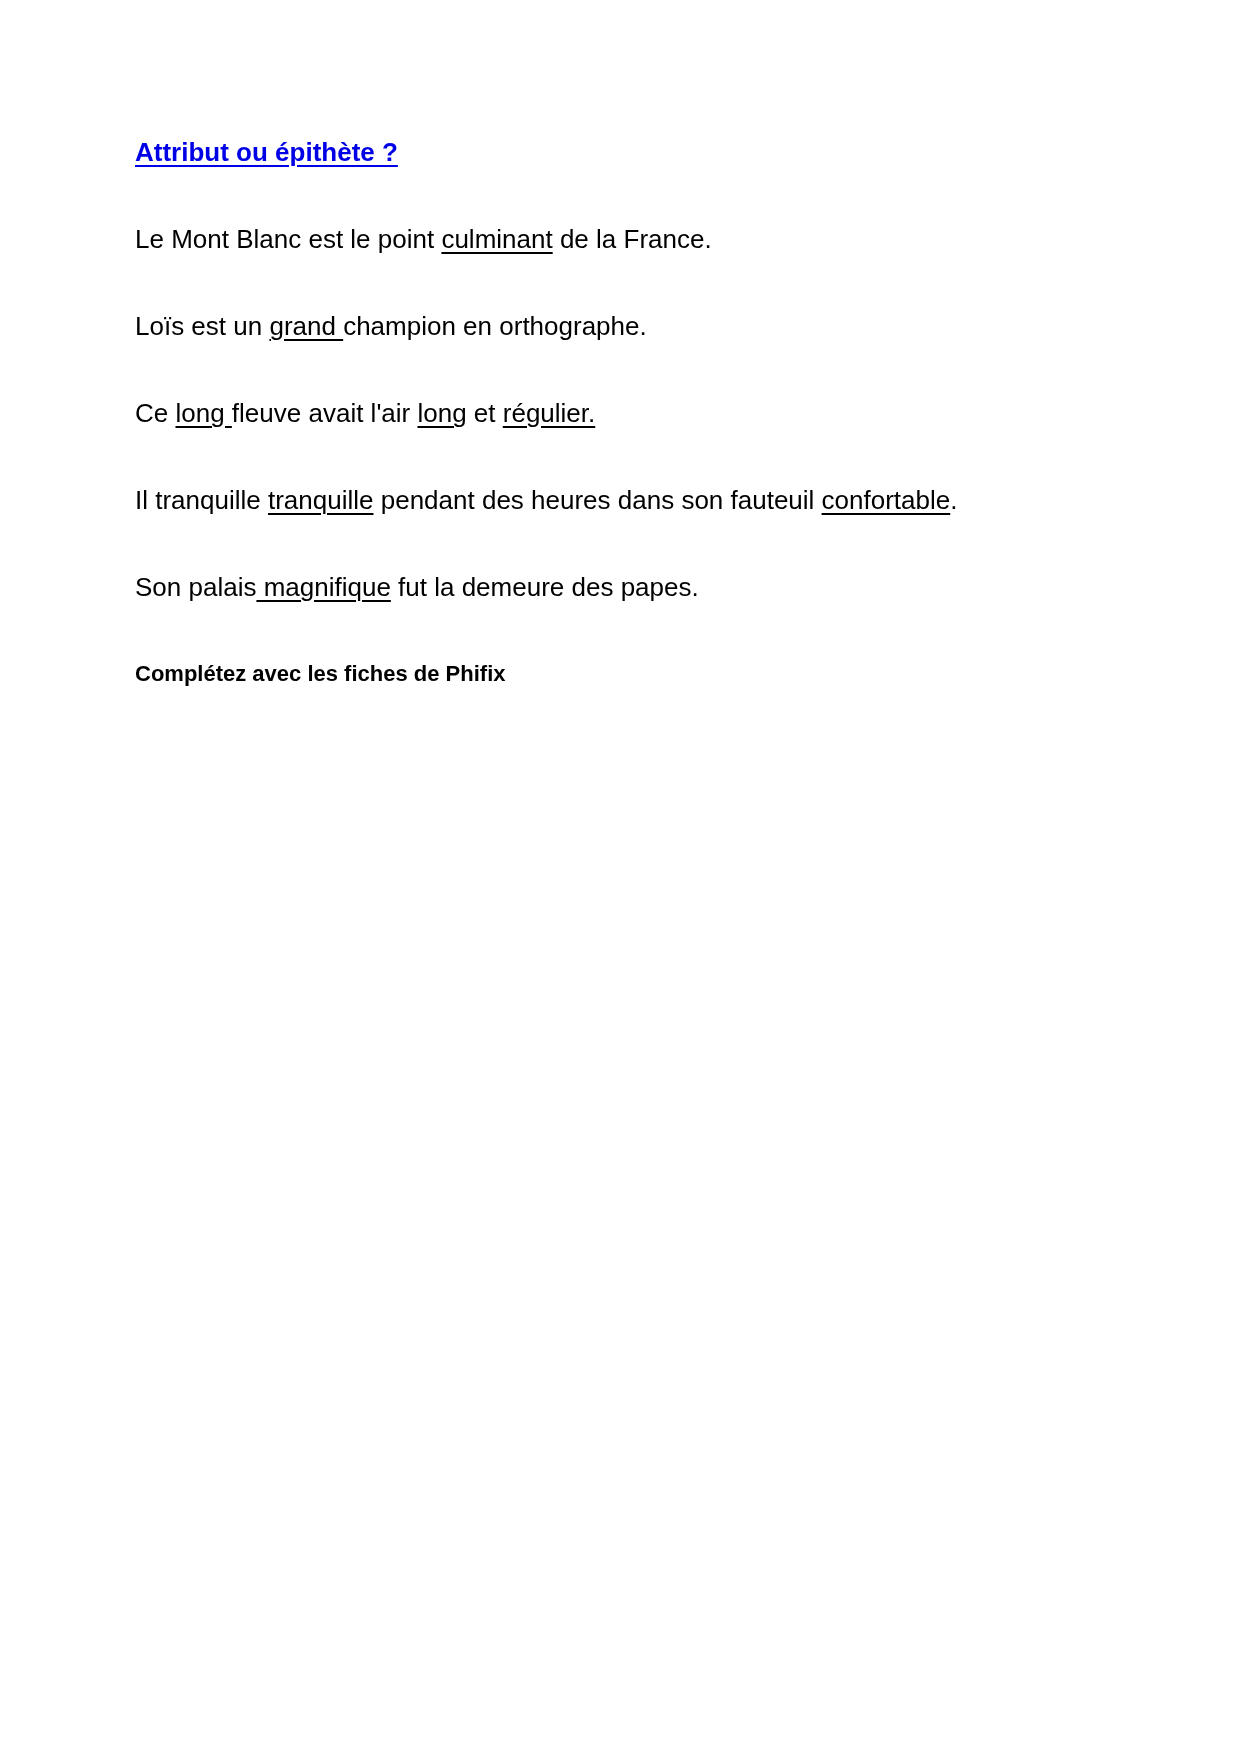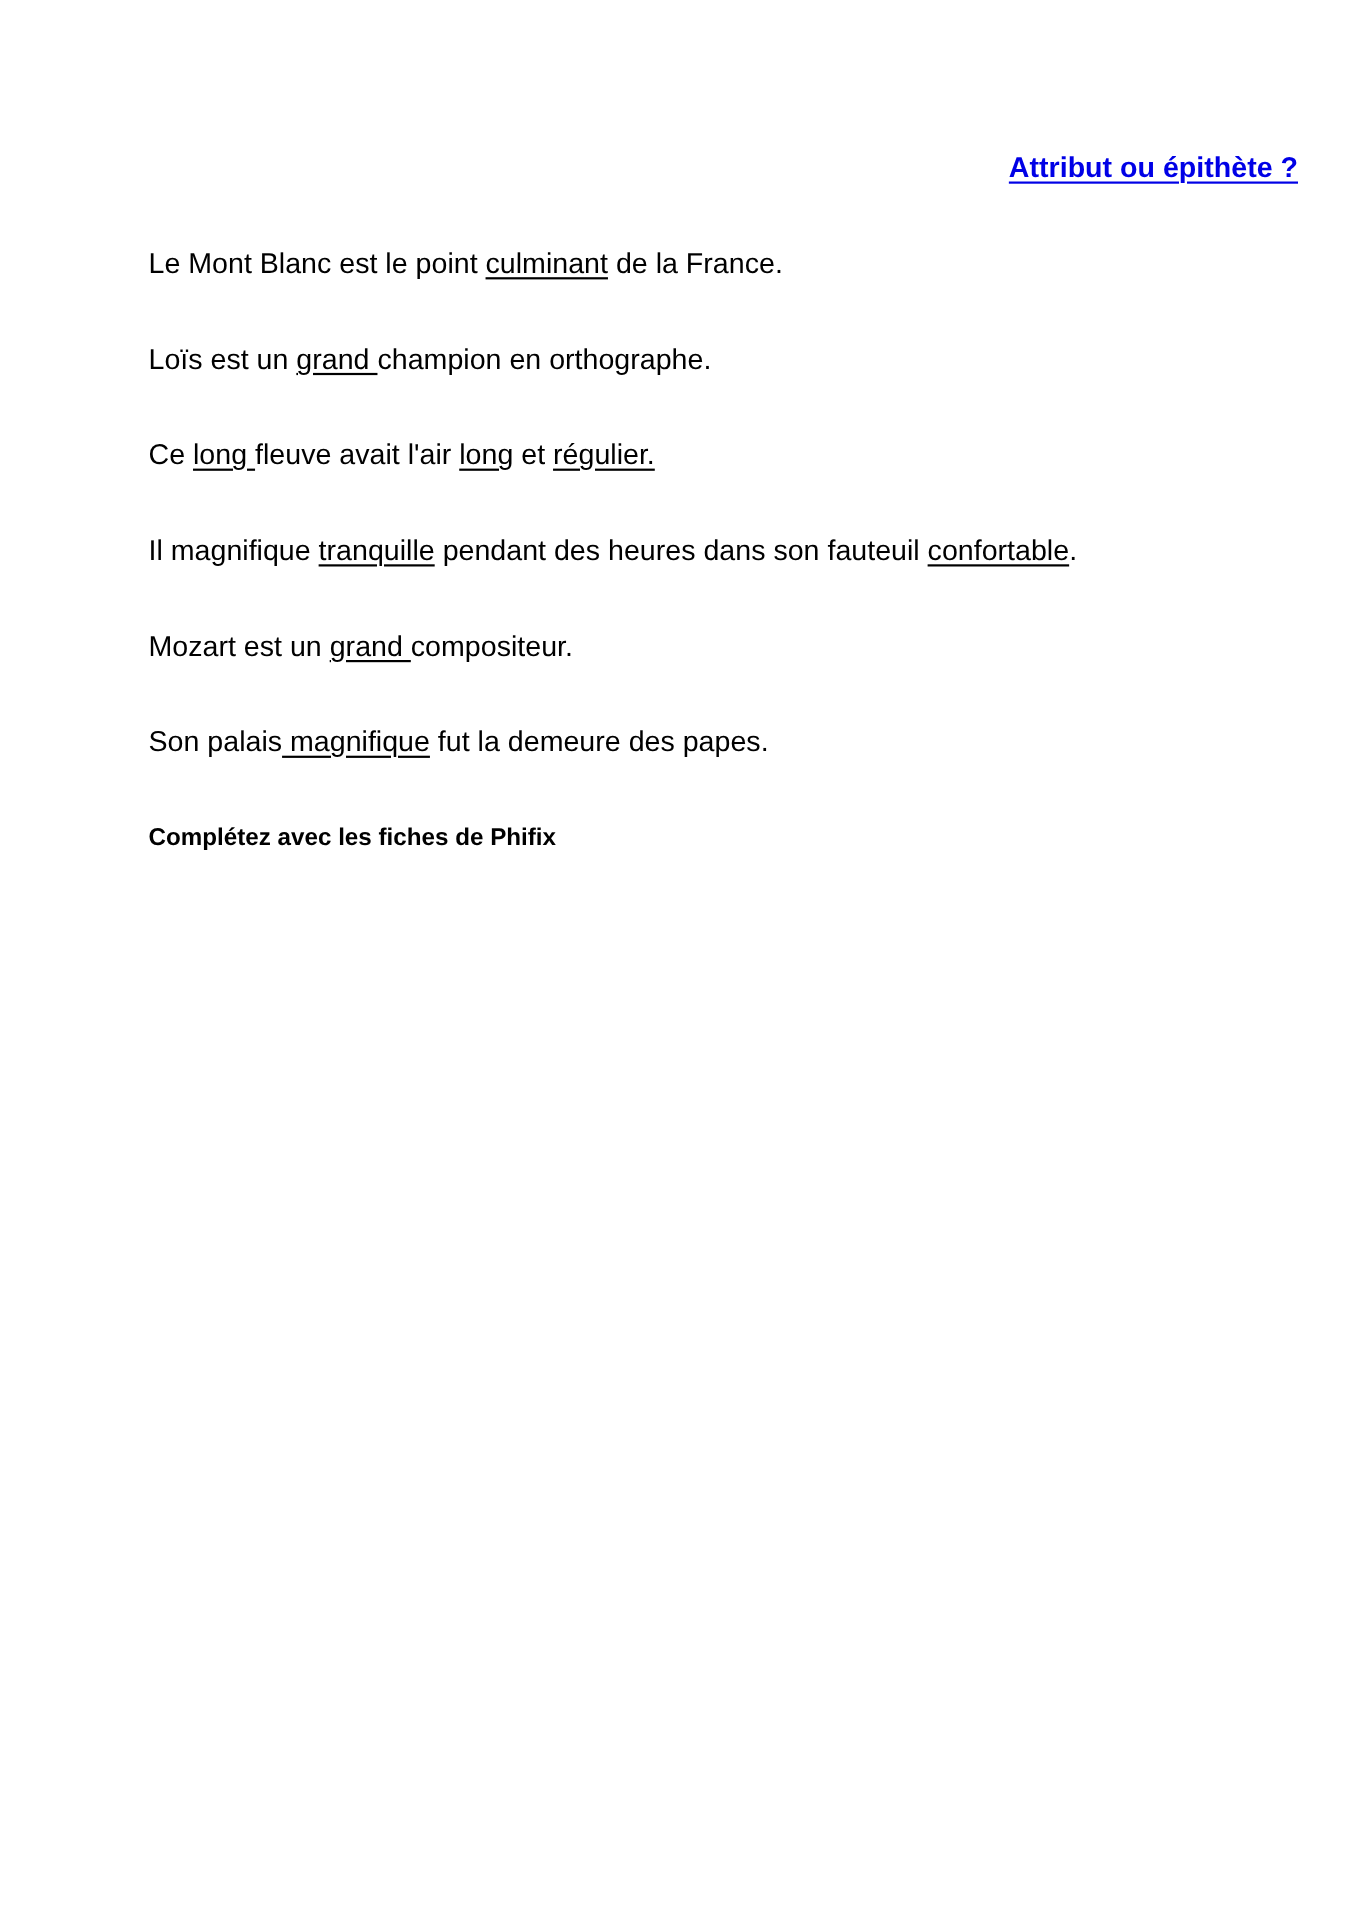--- a/index.html
+++ b/index.html
@@ -18,21 +18,20 @@
     color: #000000;
   }
   .doc-title {
     font-size: 26px;
     font-weight: bold;
     line-height: 34px;
     margin: 0 0 53px 0;
     text-decoration: underline;
     text-decoration-thickness: 2px;
     text-underline-offset: 4px;
-    text-align: right;
   }
   .sentence {
     font-size: 26px;
     font-weight: normal;
     line-height: 34px;
     margin: 0 0 53px 0;
     white-space: pre-wrap;
   }
   .seg { text-decoration: none; }
   .seg.underline {
@@ -50,19 +49,18 @@
 </head>
 <body>
 
 <div class="page">
   <h1 class="doc-title" style="color: rgb(0, 0, 230);">Attribut ou épithète ?</h1>
 
   <div>
       <p class="sentence"><span class="seg">Le Mont Blanc est le point </span><span class="seg underline">culminant</span><span class="seg"> de la France.</span></p>
       <p class="sentence"><span class="seg">Loïs est un </span><span class="seg underline">grand </span><span class="seg">champion en orthographe.</span></p>
       <p class="sentence"><span class="seg">Ce </span><span class="seg underline">long </span><span class="seg">fleuve avait l'air </span><span class="seg underline">long</span><span class="seg"> et </span><span class="seg underline">régulier.</span></p>
-      <p class="sentence"><span class="seg">Il magnifique </span><span class="seg underline">tranquille</span><span class="seg"> pendant des heures dans son fauteuil </span><span class="seg underline">confortable</span><span class="seg">.</span></p>
-      <p class="sentence"><span class="seg">Mozart est un </span><span class="seg underline">grand </span><span class="seg">compositeur.</span></p>
+      <p class="sentence"><span class="seg">Il tranquille </span><span class="seg underline">tranquille</span><span class="seg"> pendant des heures dans son fauteuil </span><span class="seg underline">confortable</span><span class="seg">.</span></p>
       <p class="sentence"><span class="seg">Son palais</span><span class="seg underline"> magnifique</span><span class="seg"> fut la demeure des papes.</span></p>
     </div>
 
   <p class="footer-line">Complétez avec les fiches de Phifix</p>
 </div>
 
 </body></html>

